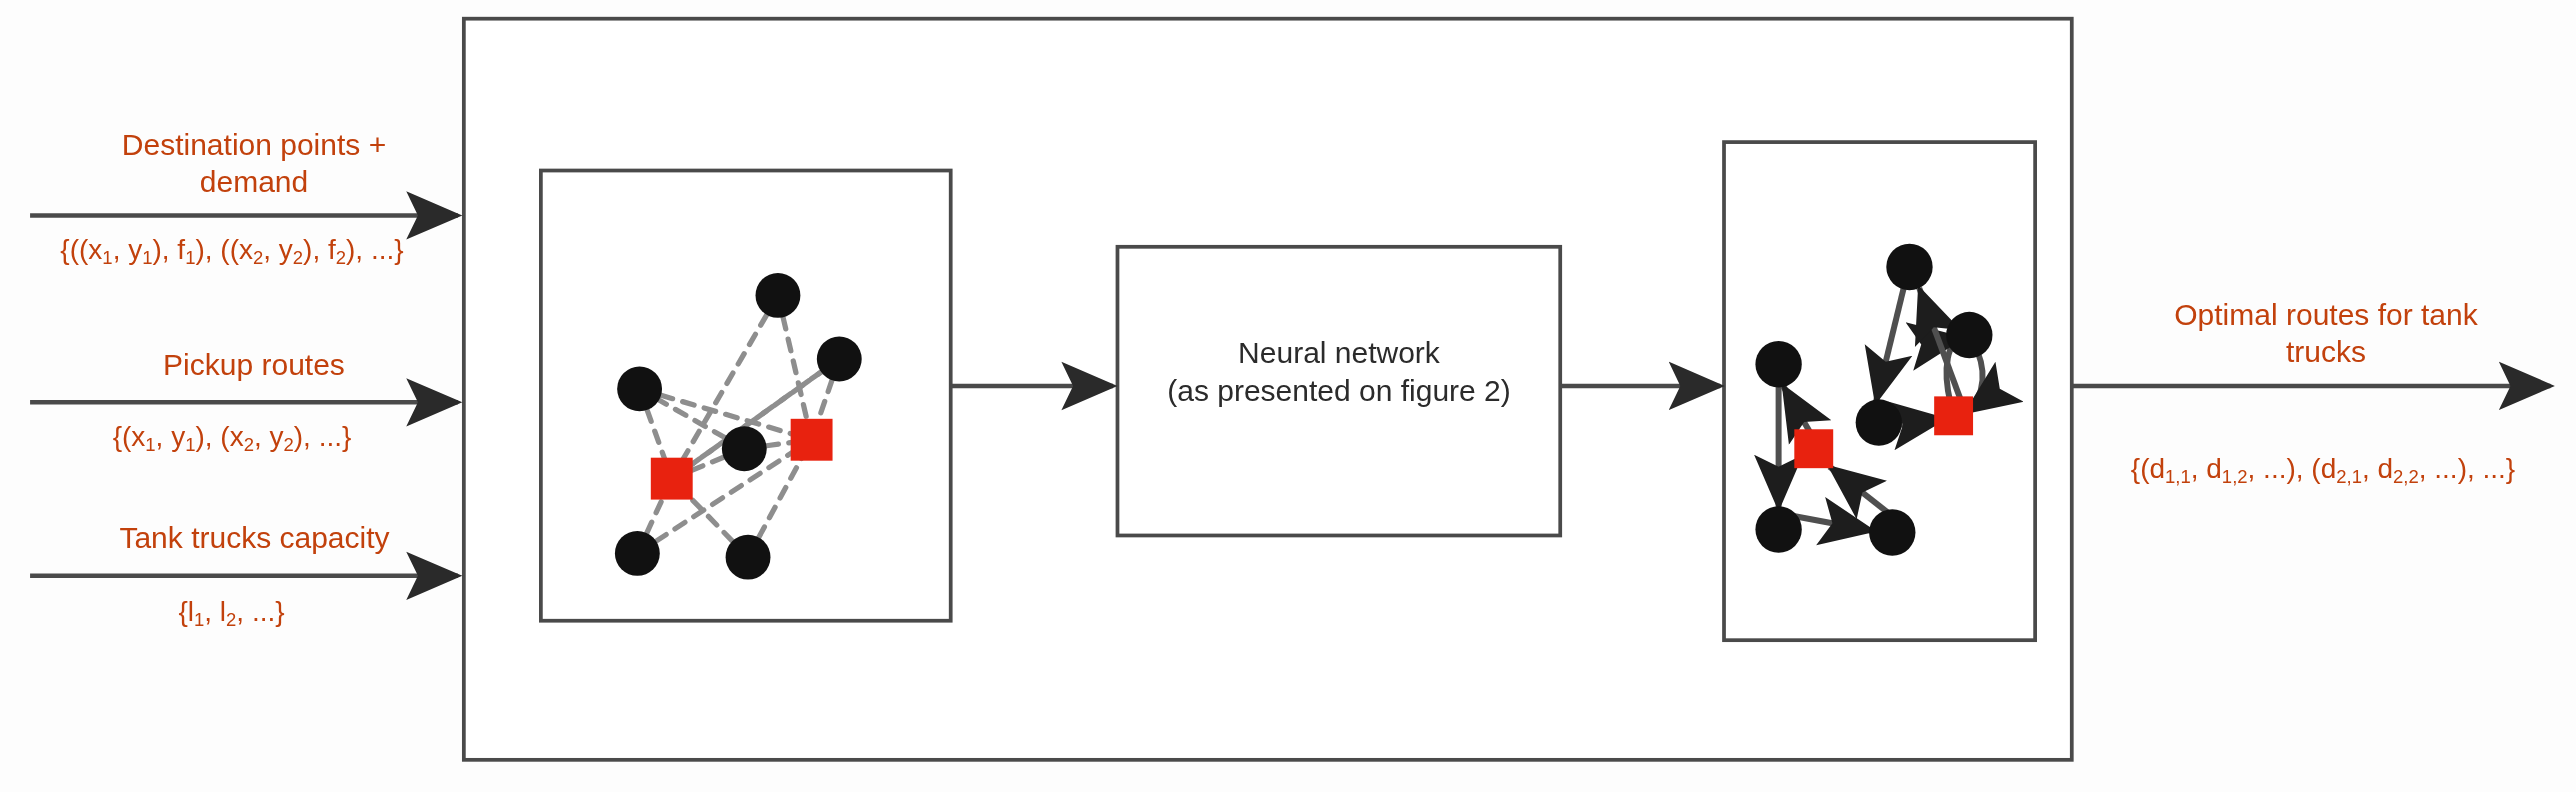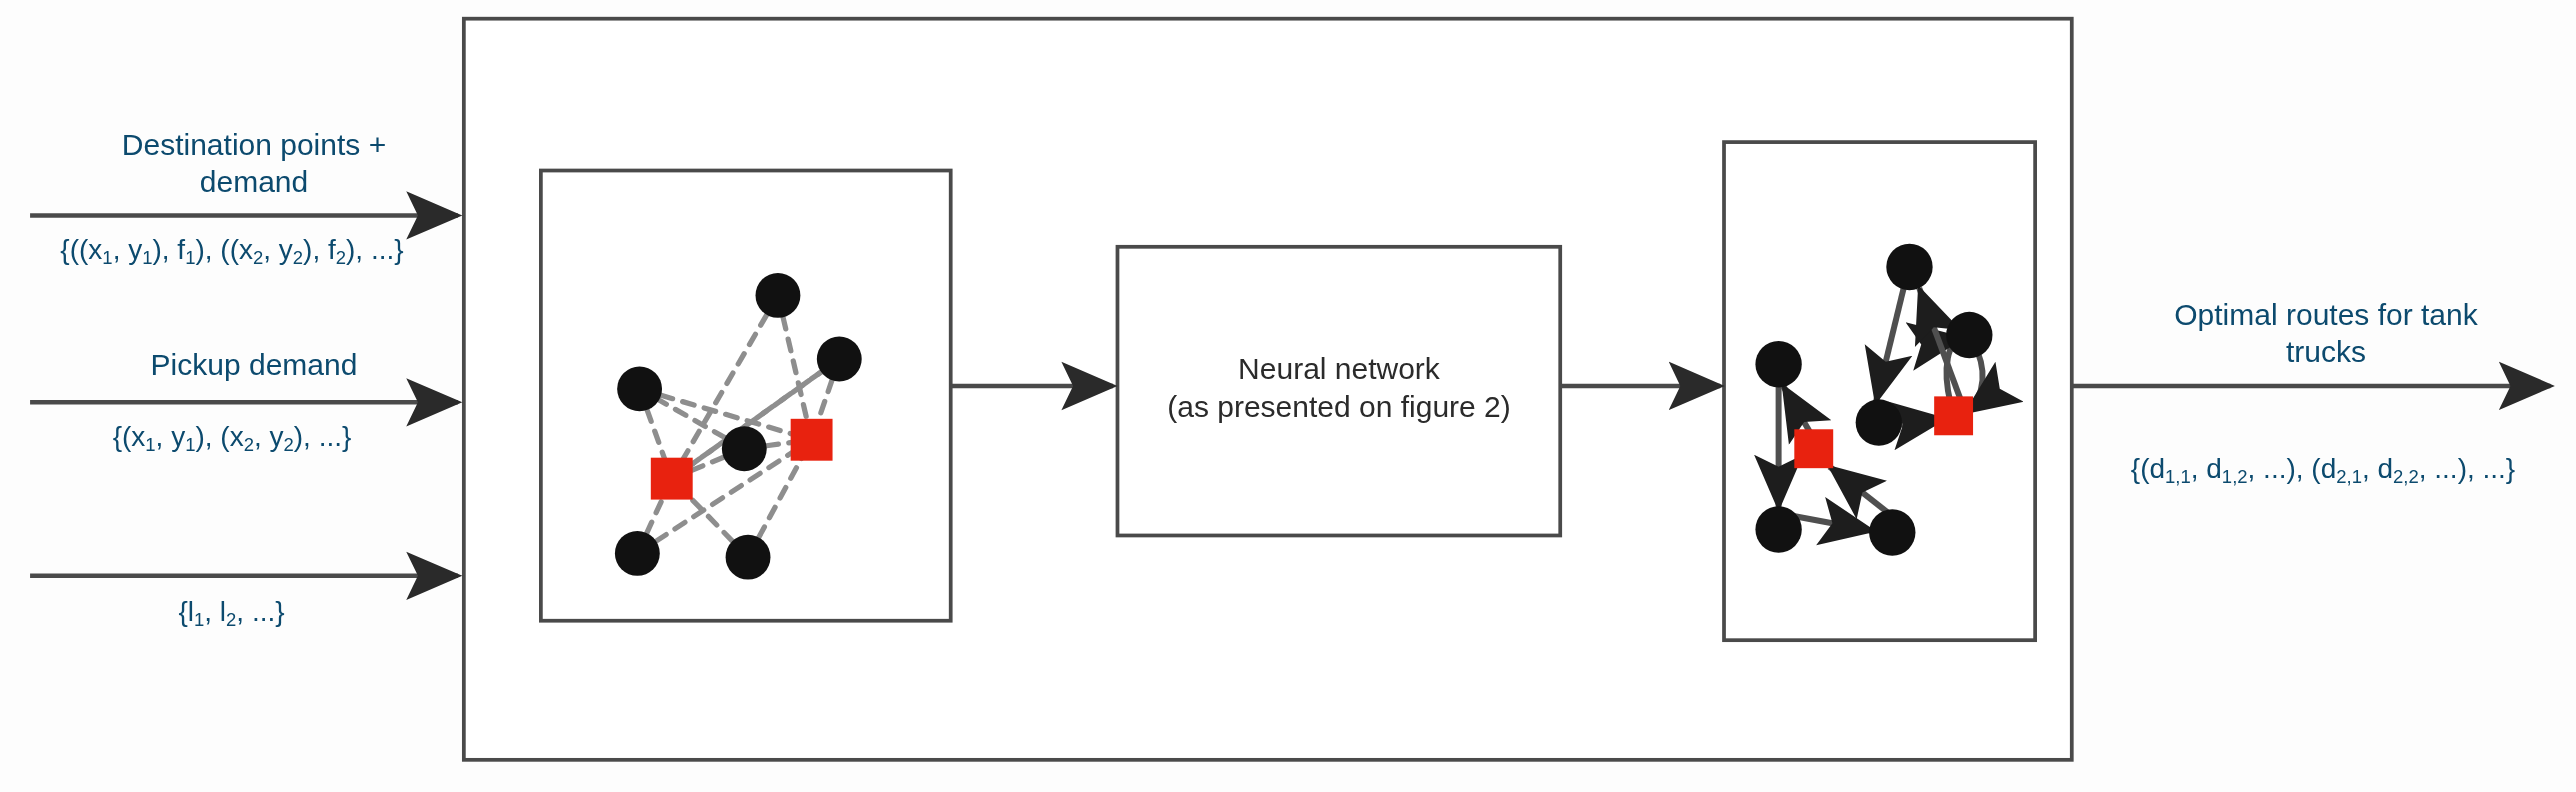--- a/index.html
+++ b/index.html
@@ -7,21 +7,21 @@
     width:2576px;height:792px;
     background:#fdfdfd;
     font-family:"Liberation Sans","DejaVu Sans",sans-serif;
     color:#262626;
     overflow:hidden;
     position:relative;
   }
   #stage{position:absolute;left:0;top:0;width:2576px;height:792px;}
   svg.layer{position:absolute;left:0;top:0;width:2576px;height:792px;overflow:visible;}
 
-  .lbl{position:absolute;text-align:center;line-height:1.24;white-space:pre-line;color:#0c4a6e;}
+  .lbl{position:absolute;text-align:center;line-height:1.24;white-space:pre-line;color:#c2410c;}
   .lbl-title{font-size:30px;}
   .lbl-formula{font-size:28px;}
   .box-title{position:absolute;text-align:center;font-size:30px;line-height:1.28;color:#2b2b2b;white-space:pre-line;}
   sub{font-size:.66em;vertical-align:-0.28em;}
 </style>
 </head>
 <body>
 
 <div id="stage">
 
@@ -103,26 +103,27 @@
     <g fill="#e8220f">
       <rect x="2399" y="574" width="52" height="52"></rect>
       <rect x="2586" y="530" width="52" height="52"></rect>
     </g>
   </svg>
 
   <div class="lbl lbl-title" style="left:67px;top:126px;width:374px;">Destination points +
 demand</div>
   <div class="lbl lbl-formula" style="left:7.5px;top:233px;width:449px;">{((x<sub>1</sub>, y<sub>1</sub>), f<sub>1</sub>), ((x<sub>2</sub>, y<sub>2</sub>), f<sub>2</sub>), ...}</div>
 
-  <div class="lbl lbl-title" style="left:67px;top:346px;width:374px;">Pickup demand</div>
+  <div class="lbl lbl-title" style="left:67px;top:346px;width:374px;">Pickup routes</div>
   <div class="lbl lbl-formula" style="left:30px;top:420px;width:404px;">{(x<sub>1</sub>, y<sub>1</sub>), (x<sub>2</sub>, y<sub>2</sub>), ...}</div>
 
+  <div class="lbl lbl-title" style="left:60px;top:519px;width:389px;">Tank trucks capacity</div>
   <div class="lbl lbl-formula" style="left:67px;top:595px;width:329px;">{l<sub>1</sub>, l<sub>2</sub>, ...}</div>
 
-  <div class="box-title" style="left:1125px;top:350px;width:428px;">Neural network
+  <div class="box-title" style="left:1125px;top:334px;width:428px;">Neural network
 (as presented on figure 2)</div>
 
   <div class="lbl lbl-title" style="left:2139px;top:296px;width:374px;">Optimal routes for tank
 trucks</div>
   <div class="lbl lbl-formula" style="left:2076px;top:404px;width:494px;margin-top:48px;">{(d<sub>1,1</sub>, d<sub>1,2</sub>, ...), (d<sub>2,1</sub>, d<sub>2,2</sub>, ...), ...}</div>
 
 </div>
 
 
 </body></html>

